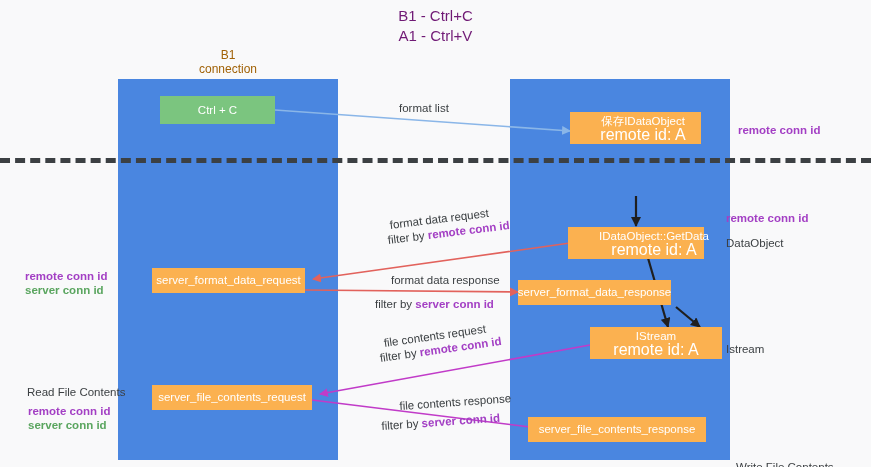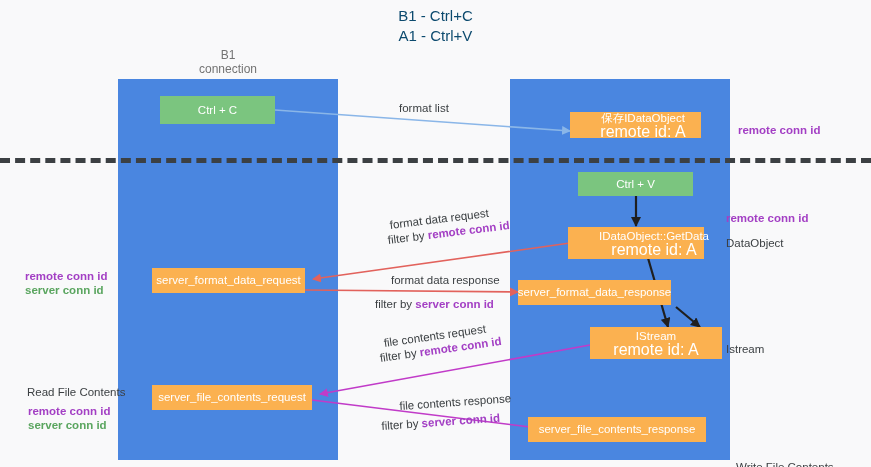--- a/index.html
+++ b/index.html
@@ -9,26 +9,26 @@
     font-family:"Liberation Sans","DejaVu Sans",sans-serif;
     overflow:hidden;
     position:relative;
   }
   #stage{position:absolute;left:0;top:0;width:871px;height:467px;}
   .abs{position:absolute;}
 
   
   .title{
     left:0;top:6px;width:871px;text-align:center;
-    font-size:15px;color:#0c4a6e;line-height:20px;
+    font-size:15px;color:#701a75;line-height:20px;
   }
 
   
   .colhead{
-    text-align:center;font-size:12px;color:#737373;line-height:14px;
+    text-align:center;font-size:12px;color:#a16207;line-height:14px;
   }
   .colhead .l2{display:block;}
 
   
   .lane{background:#4a86e0;}
 
   
   .divider{
     left:0;top:158px;width:871px;height:0;
     border-top:5px dashed #3c4043;
@@ -109,28 +109,25 @@
 
     <line x1="590" y1="345" x2="320" y2="394" stroke="#c13bc8" stroke-width="1.6" marker-end="url(#ah-mag)"></line>
 
     <line x1="312" y1="400" x2="546" y2="429" stroke="#c13bc8" stroke-width="1.6" marker-end="url(#ah-mag)"></line>
   </svg>
 
   <div class="abs box green" style="left:160px;top:96px;width:115px;height:28px;">
     <span>Ctrl + C</span>
   </div>
 
-  <div class="abs box orange" style="left:570px;top:112px;width:131px;height:26px;padding-left:15px;">
+  <div class="abs box orange" style="left:570px;top:112px;width:131px;height:32px;padding-left:15px;">
     <span>保存IDataObject</span>
     <span class="sub">remote id: A</span>
   </div>
 
-  <div class="abs box green" style="left:578px;top:172px;width:115px;height:24px;">
-    <span>Ctrl + V</span>
-  </div>
 
   <div class="abs box orange" style="left:568px;top:227px;width:136px;height:32px;padding-left:36px;">
     <span>IDataObject::GetData</span>
     <span class="sub">remote id: A</span>
   </div>
 
   <div class="abs box orange" style="left:152px;top:268px;width:153px;height:25px;">
     <span>server_format_data_request</span>
   </div>
 

